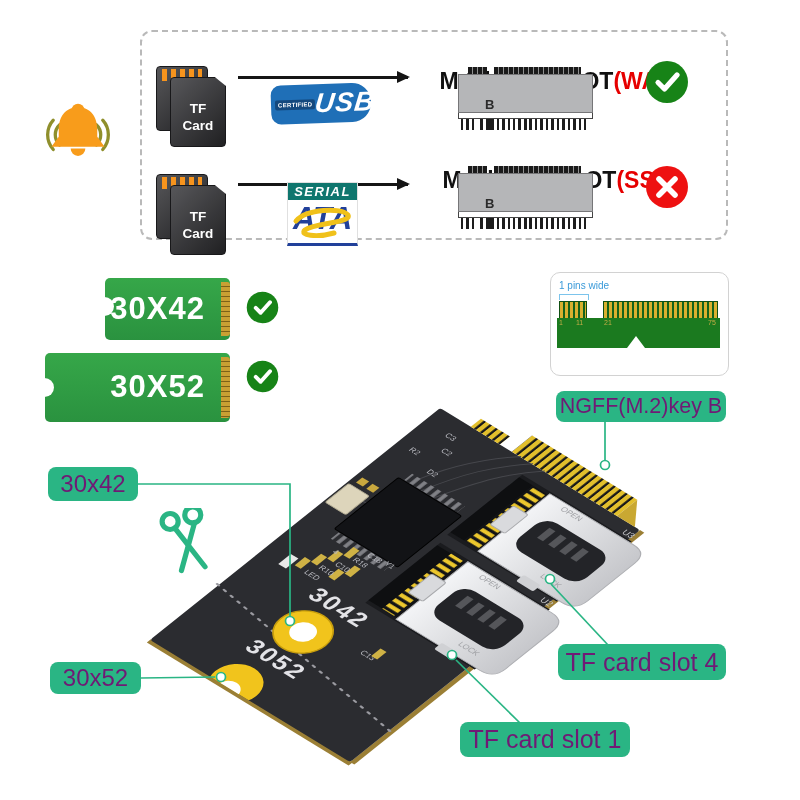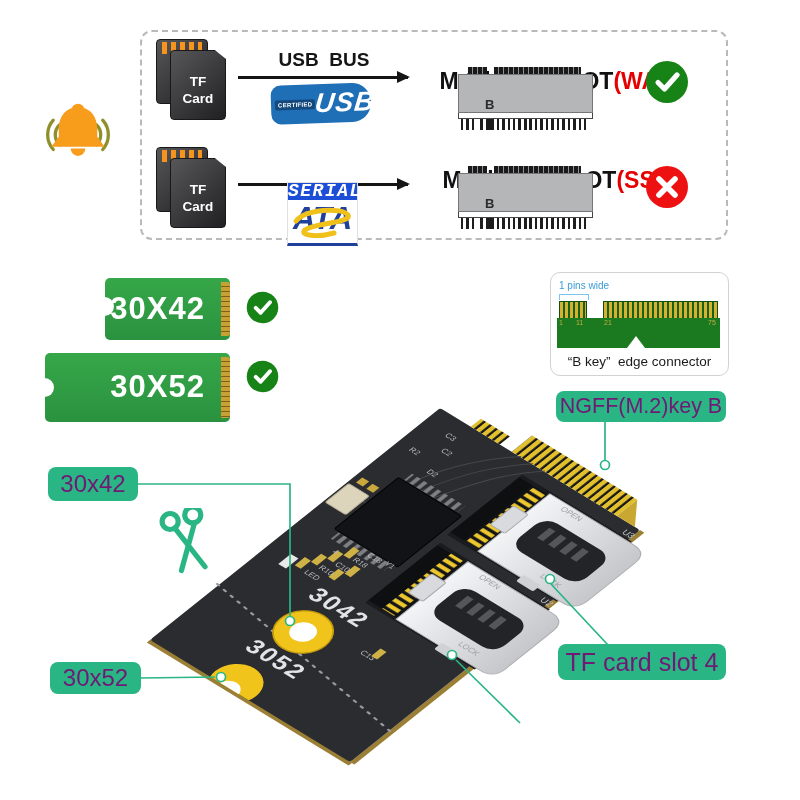--- a/index.html
+++ b/index.html
@@ -2,21 +2,21 @@
 <html><head>
 <meta charset="utf-8">
 <style>
   html,body{margin:0;padding:0;background:#fff;}
   #app{position:relative;width:800px;height:800px;background:#fff;overflow:hidden;
        font-family:"Liberation Sans",sans-serif;}
   .abs{position:absolute;}
   
   .panel{left:140px;top:30px;width:584px;height:206px;border:2px dashed #b9b9b9;border-radius:12px;}
   
-  .tficon{width:72px;height:80px;}
+  .tficon{width:72px;height:80px;margin-top:27px;}
   .tfc{position:absolute;background:linear-gradient(135deg,#57575a,#202022);border-radius:4px;border:1px solid #18181a;}
   .tfc.back{left:0;top:0;width:50px;height:63px;}
   .tfc.front{left:14px;top:11px;width:54px;height:68px;clip-path:polygon(0 0,80% 0,100% 13%,100% 100%,0 100%);}
   .tfpins{position:absolute;left:5px;top:2px;right:5px;height:12px;
           background:repeating-linear-gradient(90deg,#f7941d 0 5px,rgba(0,0,0,0) 5px 9px);}
   .tftxt{position:absolute;left:0;right:0;top:22px;color:#fff;font-weight:bold;font-size:13.5px;
          text-align:center;line-height:17px;}
   
   .bus{width:172px;text-align:center;font-weight:bold;font-size:19px;color:#151515;white-space:pre;}
   .arrow{height:2.6px;background:#151515;}
@@ -64,22 +64,22 @@
         font-size:23px;}
   
   .usb{left:271px;top:84px;width:100px;height:39px;background:#1f6fb7;border-radius:10px 19px 19px 10px;
        transform:rotate(-2deg);display:flex;align-items:center;}
   .usb .cert{font-size:6px;color:#fff;background:#14497e;padding:2px 3px;margin-left:4px;border-radius:2px;
        font-weight:bold;letter-spacing:.3px;}
   .usb .big{color:#fff;font-style:italic;font-weight:bold;font-size:27px;margin:0 auto;
        transform:skewX(-8deg);letter-spacing:1px;}
   
   .sata{left:287px;top:182px;width:69px;height:60px;background:#fff;border:1px solid #e0e0e0;border-bottom:3px solid #21409a;}
-  .sata .ser{background:#1d4ed8;color:#fff;font-weight:bold;font-style:italic;font-size:18px;
-       text-align:center;height:17px;line-height:17px;letter-spacing:1.5px;font-family:Liberation Mono, monospace;}
+  .sata .ser{background:#0f766e;color:#fff;font-weight:bold;font-style:italic;font-size:13px;
+       text-align:center;height:17px;line-height:17px;letter-spacing:1.5px;}
   .sata .ata{color:#21409a;font-weight:bold;font-style:italic;font-size:31px;text-align:center;line-height:38px;}
 </style>
 </head>
 <body>
 
 <div id="app">
 
   <div class="abs panel"></div>
 
   <svg class="abs" style="left:34px;top:96px" width="88" height="74" viewBox="0 0 96 80">
@@ -100,21 +100,20 @@
     <div class="tfc back">
         <div class="tfpins"></div>
       </div>
     <div class="tfc front">
       <div class="tftxt">
         <div>TF</div>
           <div>Card</div>
       </div>
     </div>
   </div>
-  <div class="abs bus" style="left:238px;top:49px">USB  BUS</div>
   <div class="abs arrow" style="left:238px;top:76px;width:170px"></div>
   <div class="abs usb">
     <span class="cert">CERTIFIED</span>
     <span class="big">USB</span>
   </div>
   <div class="abs slotTitle" style="left:414px;top:41px">
     <span>M.2 key B SLOT</span><span class="tag">(WAN)</span>
   </div>
   <div class="abs m2slot" style="left:458px;top:67px">
     <div class="m2pins">
@@ -203,21 +202,20 @@
     <div class="conn">
       <span class="pinrow" style="left:2px;width:26px"></span>
       <span class="pinrow" style="left:46px;width:113px"></span>
       <span class="body"></span>
       <span class="num" style="left:2px">1</span>
       <span class="num" style="left:19px">11</span>
       <span class="num" style="left:47px">21</span>
       <span class="num" style="left:151px">75</span>
       <span class="vnotch"></span>
     </div>
-    <div class="cap">“B key”  edge connector</div>
   </div>
 
   <svg class="abs" style="left:0;top:0" width="800" height="800" viewBox="0 0 800 800">
     <defs>
       <pattern id="fing" width="7" height="7" patternUnits="userSpaceOnUse">
         <rect width="7" height="7" fill="#e2bf2c"></rect>
         <rect y="4.6" width="7" height="2.4" fill="#15161a"></rect>
       </pattern>
       <pattern id="tfp" width="8" height="18" patternUnits="userSpaceOnUse">
         <rect width="8" height="18" fill="#121316"></rect>
@@ -355,14 +353,15 @@
       <circle cx="39" cy="7" r="8.5"></circle>
       <line x1="20" y1="21" x2="52" y2="62"></line>
       <line x1="41" y1="15" x2="27" y2="66"></line>
     </g>
   </svg>
 
   <div class="abs pill" style="left:556px;top:391px;width:170px;height:31px;font-size:21.5px">NGFF(M.2)key B</div>
   <div class="abs pill" style="left:48px;top:467px;width:90px;height:34px;font-size:24px">30x42</div>
   <div class="abs pill" style="left:50px;top:662px;width:91px;height:32px;font-size:24px">30x52</div>
   <div class="abs pill" style="left:558px;top:644px;width:168px;height:36px;font-size:25px">TF card slot 4</div>
+  <div class="abs pill" style="left:460px;top:722px;width:170px;height:35px;font-size:25px">TF card slot 1</div>
 
 </div>
 
 </body></html>

